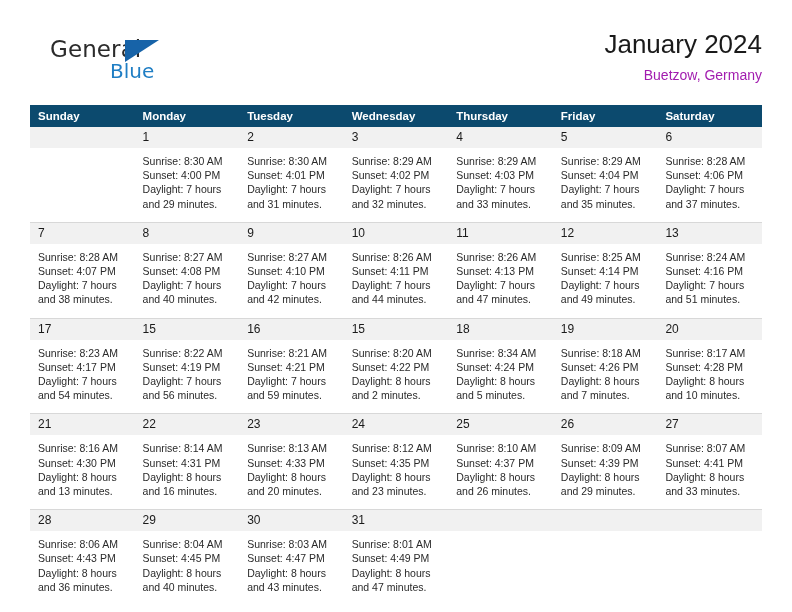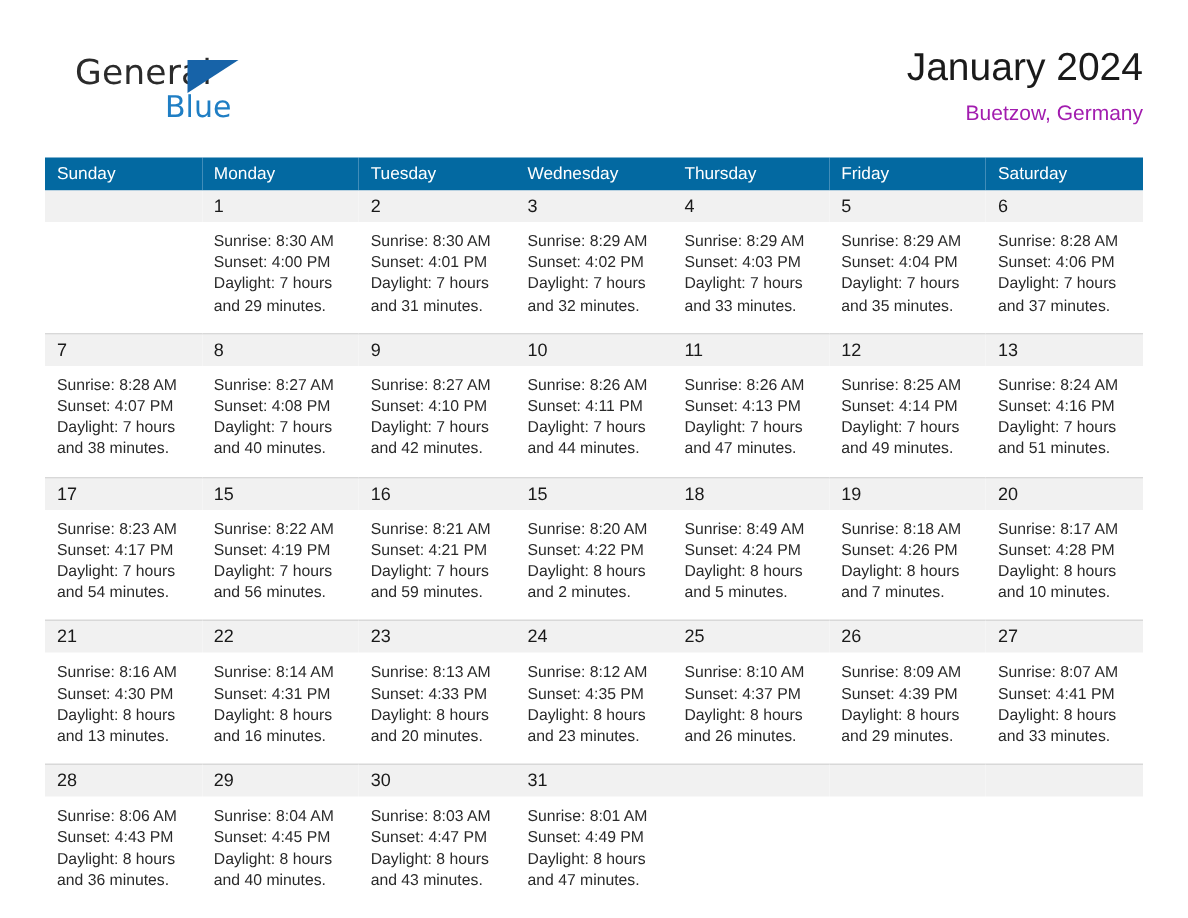--- a/index.html
+++ b/index.html
@@ -93,24 +93,24 @@
     left: 30px;
     top: 105px;
     width: 732px;
   }
   table.cal {
     width: 732px;
     border-collapse: collapse;
     table-layout: fixed;
   }
   table.cal th {
-    background: #0369a1;
+    background: #0c4a6e;
     color: #ffffff;
     font-size: 11.5px;
-    font-weight: normal;
+    font-weight: bold;
     text-align: left;
     padding: 5px 0 5px 8px;
     height: 11px;
     border: none;
   }
   table.cal td {
     vertical-align: top;
     padding: 0;
     border: none;
     border-top: 1px solid #d8d8d8;
@@ -336,21 +336,21 @@
               <div class="cellbody">
                 <div>Sunrise: 8:20 AM</div>
                 <div>Sunset: 4:22 PM</div>
                 <div>Daylight: 8 hours</div>
                 <div>and 2 minutes.</div>
               </div>
             </td>
             <td>
               <div class="daynum">18</div>
               <div class="cellbody">
-                <div>Sunrise: 8:49 AM</div>
+                <div>Sunrise: 8:34 AM</div>
                 <div>Sunset: 4:24 PM</div>
                 <div>Daylight: 8 hours</div>
                 <div>and 5 minutes.</div>
               </div>
             </td>
             <td>
               <div class="daynum">19</div>
               <div class="cellbody">
                 <div>Sunrise: 8:18 AM</div>
                 <div>Sunset: 4:26 PM</div>

